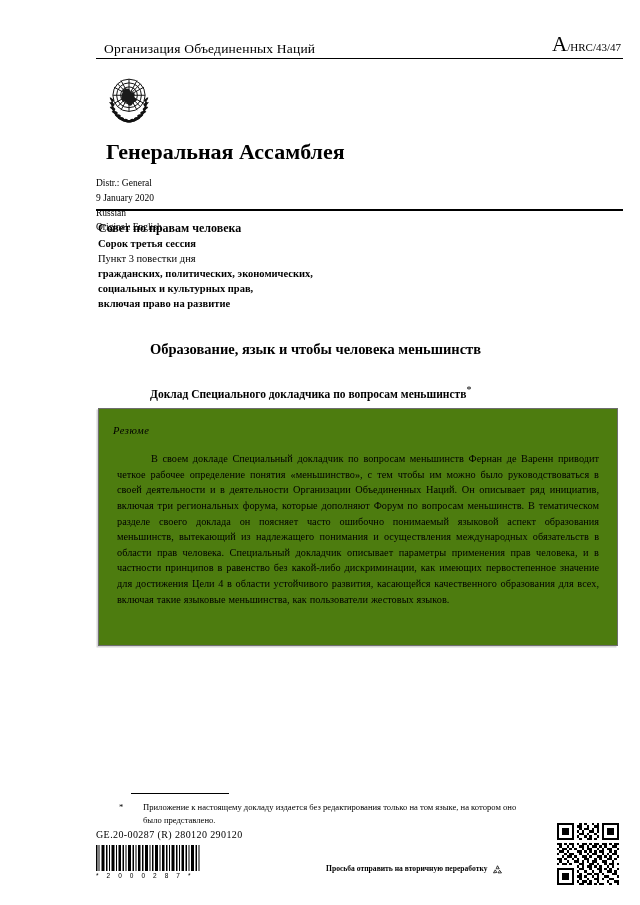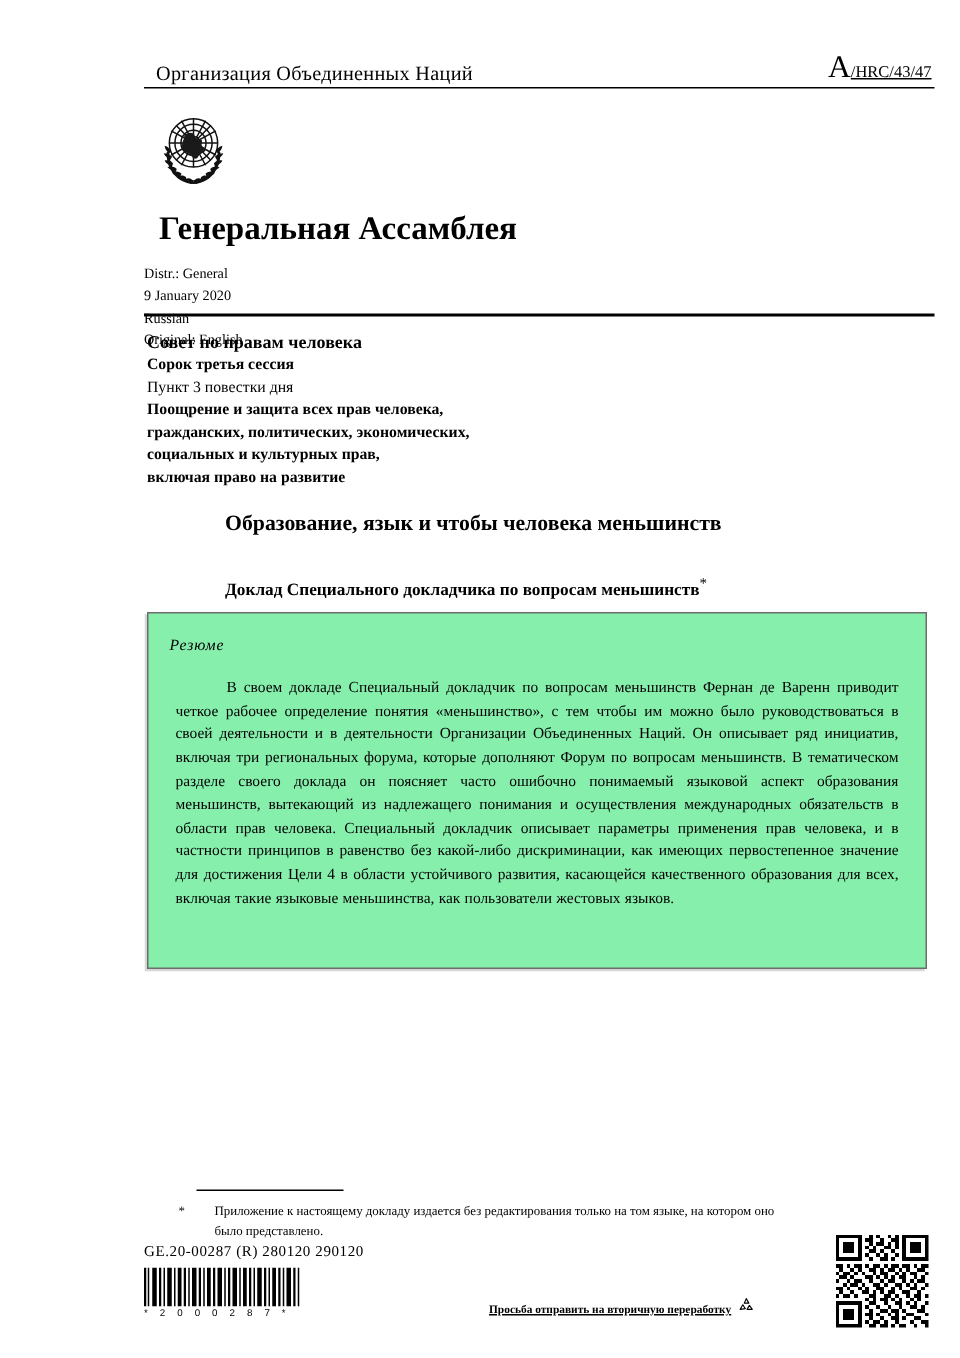--- a/index.html
+++ b/index.html
@@ -45,21 +45,20 @@
   .doc-symbol {
     line-height: 1;
     white-space: nowrap;
     padding-right: 2px;
   }
   .doc-symbol .sym-a {
     font-size: 21px;
   }
   .doc-symbol .sym-rest {
     font-size: 11px;
-    text-decoration: underline;
   }
   .rule-top {
     border-top: 1.3px solid #000;
     margin-top: 3px;
     width: 527px;
   }
 
   .ga-row {
     display: flex;
     align-items: flex-start;
@@ -146,21 +145,21 @@
   
   .summary-box {
     position: absolute;
     left: 60px;
     top: 408px;
     width: 520px;
     height: 238px;
     border: 0.9px solid #6d6d6d;
     box-sizing: border-box;
     box-shadow: -1.5px 1.5px 0 0 #d6d6d6;
-    background: #86efac;
+    background: #4d7c0f;
   }
   .summary-label {
     position: absolute;
     left: 14px;
     top: 16px;
     font-style: italic;
     font-size: 10.5px;
     letter-spacing: .6px;
   }
   .summary-text {
@@ -228,24 +227,23 @@
     font-family: "Liberation Sans", sans-serif;
     white-space: nowrap;
   }
   .recycle {
     position: absolute;
     left: 288px;
     top: 864px;
     font-size: 7.6px;
     font-weight: bold;
     display: flex;
-    align-items: flex-end;
+    align-items: flex-start;
     gap: 4px;
     white-space: nowrap;
-    text-decoration: underline;
   }
   .recycle-icon {
     width: 13px;
     height: 13px;
   }
   .qr {
     position: absolute;
     left: 519px;
     top: 823px;
     width: 62px;
@@ -323,21 +321,20 @@
       </div>
     </div>
   </div>
 
   <div class="rule-thick"></div>
 
   <div class="council">
     <div class="lg">Совет по правам человека</div>
     <div class="md">Сорок третья сессия</div>
     <div>Пункт 3 повестки дня</div>
-    <div class="b">Поощрение и защита всех прав человека,</div>
     <div class="b">гражданских, политических, экономических,</div>
     <div class="b">социальных и культурных прав,</div>
     <div class="b">включая право на развитие</div>
   </div>
 
   <div class="main-title">Образование, язык и чтобы человека меньшинств</div>
   <div class="sub-title"><span>Доклад Специального докладчика по вопросам меньшинств</span><span class="ast">*</span></div>
 
   <div class="summary-box">
     <div class="summary-label">Резюме</div>

